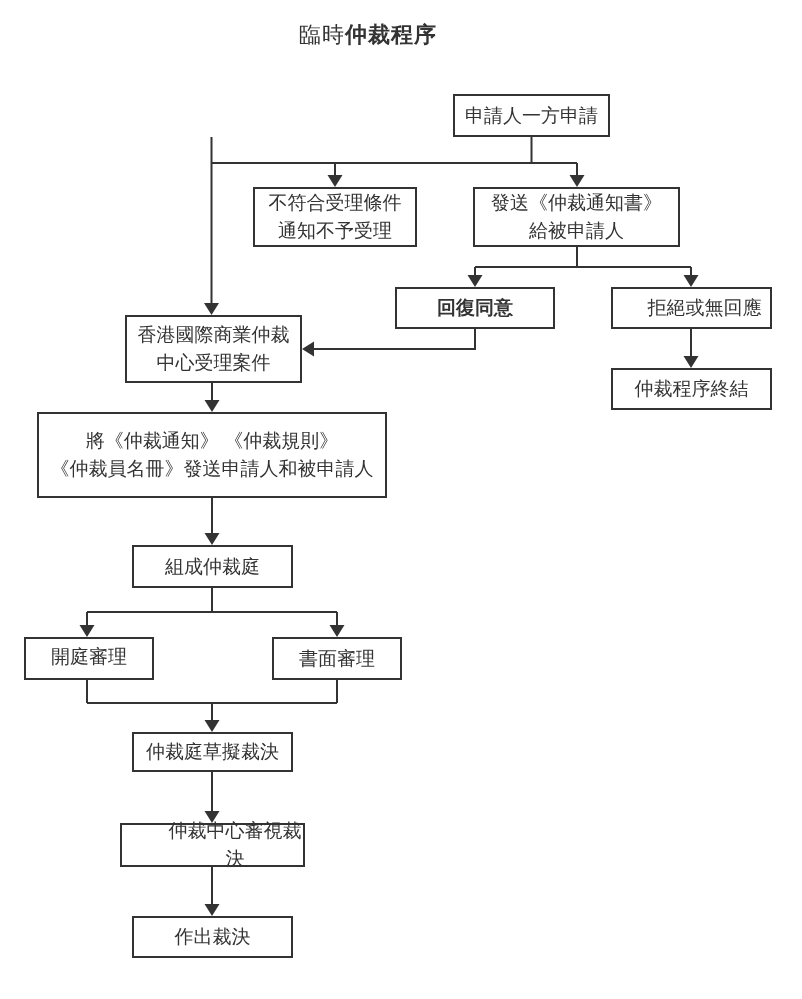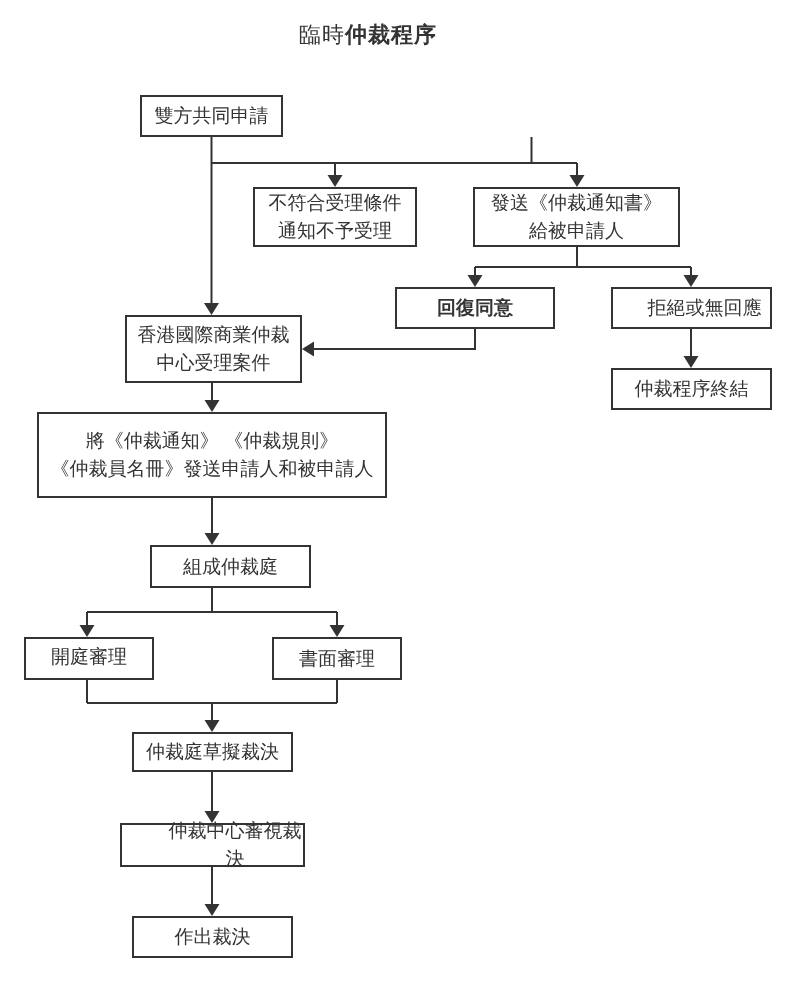--- a/index.html
+++ b/index.html
@@ -95,32 +95,32 @@
       <polygon points="204.5,400 219.5,400 212,412"></polygon>
       <polygon points="204.5,533 219.5,533 212,545"></polygon>
       <polygon points="79.5,625 94.5,625 87,637"></polygon>
       <polygon points="329.5,625 344.5,625 337,637"></polygon>
       <polygon points="204.5,720 219.5,720 212,732"></polygon>
       <polygon points="204.5,811 219.5,811 212,823"></polygon>
       <polygon points="204.5,904 219.5,904 212,916"></polygon>
     </g>
   </svg>
 
-  <div class="node" style="left:140px; top:95px;  width:143px; height:42px;">雙方共同申請</div>
+  <div class="node" style="left:453px; top:94px;  width:157px; height:43px;">申請人一方申請</div>
   <div class="node" style="left:253px; top:187px; width:164px; height:60px;">不符合受理條件
 通知不予受理</div>
   <div class="node" style="left:473px; top:187px; width:207px; height:60px;">發送《仲裁通知書》
 給被申請人</div>
   <div class="node" style="left:395px; top:287px; width:160px; height:42px;font-weight:bold;">回復同意</div>
   <div class="node" style="left:611px; top:287px; width:161px; height:42px;padding-left:26px;">拒絕或無回應</div>
   <div class="node" style="left:611px; top:368px; width:161px; height:42px;">仲裁程序終結</div>
   <div class="node" style="left:37px;  top:412px; width:350px; height:86px;">將《仲裁通知》 《仲裁規則》
 《仲裁員名冊》發送申請人和被申請人</div>
   <div class="node" style="left:125px; top:315px; width:177px; height:68px;">香港國際商業仲裁
 中心受理案件</div>
-  <div class="node" style="left:150px; top:545px; width:161px; height:43px;">組成仲裁庭</div>
+  <div class="node" style="left:132px; top:545px; width:161px; height:43px;">組成仲裁庭</div>
   <div class="node" style="left:24px;  top:637px; width:130px; height:43px;font-family:Liberation Mono, monospace;">開庭審理</div>
   <div class="node" style="left:272px; top:637px; width:130px; height:43px;">書面審理</div>
   <div class="node" style="left:132px; top:732px; width:161px; height:40px;">仲裁庭草擬裁決</div>
   <div class="node" style="left:120px; top:823px; width:185px; height:44px;padding-left:45px;">仲裁中心審視裁決</div>
   <div class="node" style="left:132px; top:916px; width:161px; height:42px;">作出裁決</div>
 
 </div>
 
 </body></html>

